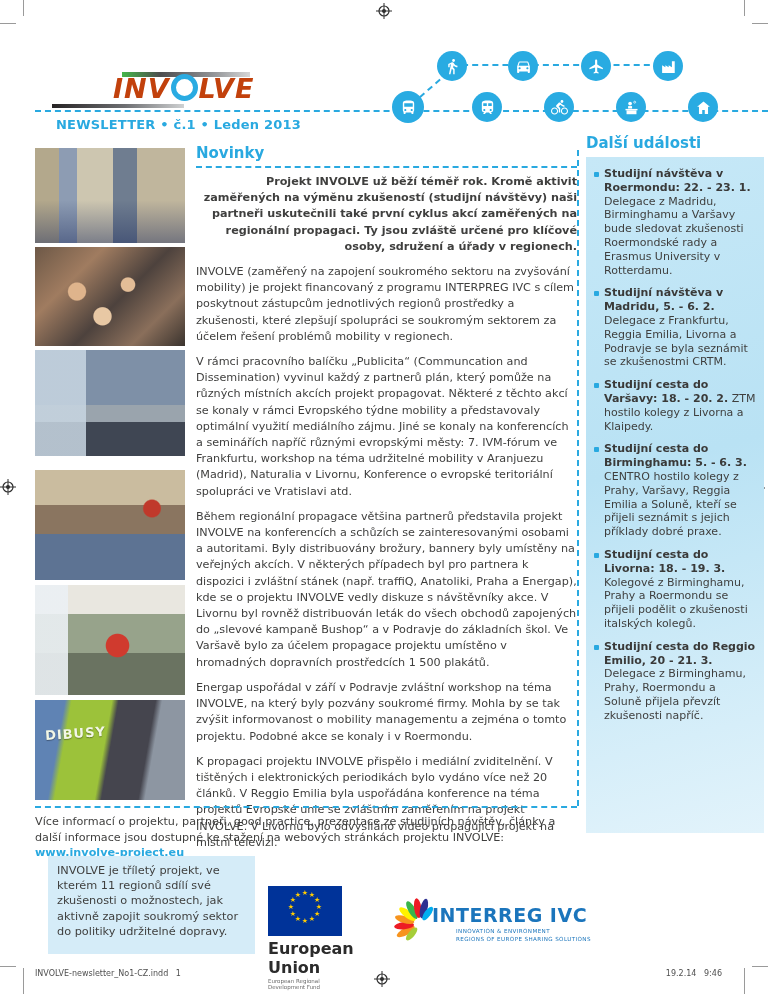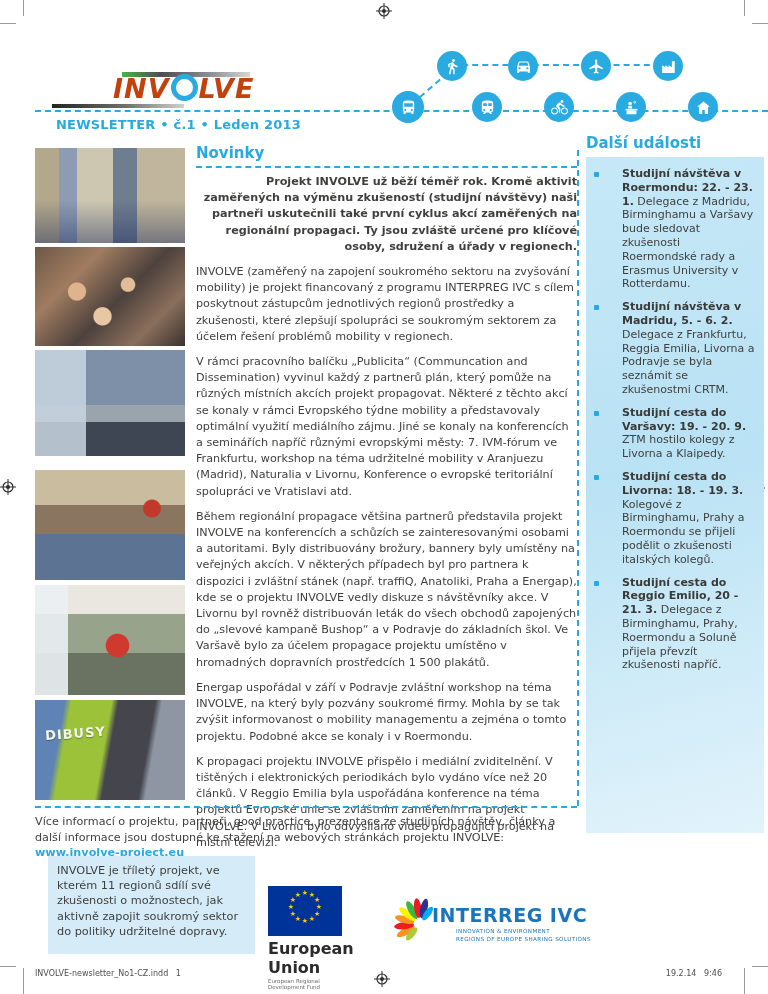--- a/index.html
+++ b/index.html
@@ -43,21 +43,21 @@
   .main-col p{margin:0 0 9px 0;font-size:11.2px;line-height:16.2px;text-align:left;}
   .main-col p.intro{font-weight:bold;text-align:right;}
   .bottom-dash{position:absolute;left:35px;top:806px;width:542px;border-top:2px dashed #29a9e0;}
   .more-info{position:absolute;left:35px;top:814px;width:548px;font-size:11.2px;line-height:15.6px;}
   .weblink{color:#29a9e0;font-weight:bold;text-decoration:none;}
   
   .sidebar-heading{position:absolute;left:586px;top:134px;font-size:15px;font-weight:bold;color:#29a9e0;}
   .sidebar-box{position:absolute;left:586px;top:157px;width:178px;height:676px;
     background:linear-gradient(165deg,#c6e8f7 0%,#b9e2f4 45%,#e2f3fb 100%);
     padding:10px 8px;box-sizing:border-box;overflow:hidden;}
-  .sb-item{display:flex;margin-bottom:9px;gap:18px;}
+  .sb-item{display:flex;margin-bottom:9px;}
   .sb-bullet{flex:0 0 5px;width:5px;height:5px;background:#29a9e0;border-radius:1px;margin:5px 5px 0 0;}
   .sb-text{font-size:11px;line-height:13.8px;}
   .sb-text b{color:#3a3a39;}
   
   .about-box{position:absolute;left:48px;top:856px;width:207px;height:98px;background:#d5ecf8;
     padding:7px 9px;box-sizing:border-box;font-size:11.3px;line-height:15.2px;color:#3f3f3e;}
   .eu-logo{position:absolute;left:268px;top:886px;width:90px;text-align:left;}
   .eu-flag{width:74px;height:50px;background:#003399;position:relative;}
   .eu-name{font-size:16px;font-weight:bold;color:#2b2b2b;margin-top:3px;}
   .eu-sub{font-size:5.5px;color:#6b6b6b;margin-top:1px;}
@@ -222,21 +222,25 @@
     <div class="sb-item">
       <span class="sb-bullet"></span>
       <span class="sb-text"><b>Studijní návštěva v Roermondu: 22. - 23. 1.</b> <span>Delegace z Madridu, Birminghamu a Varšavy bude sledovat zkušenosti Roermondské rady a Erasmus University v Rotterdamu.</span></span>
     </div>
     <div class="sb-item">
       <span class="sb-bullet"></span>
       <span class="sb-text"><b>Studijní návštěva v Madridu, 5. - 6. 2.</b> <span>Delegace z Frankfurtu, Reggia Emilia, Livorna a Podravje se byla seznámit se zkušenostmi CRTM.</span></span>
     </div>
     <div class="sb-item">
       <span class="sb-bullet"></span>
-      <span class="sb-text"><b>Studijní cesta do Varšavy: 19. - 20. 9.</b> <span>ZTM hostilo kolegy z Livorna a Klaipedy.</span></span>
+      <span class="sb-text"><b>Studijní cesta do Varšavy: 18. - 20. 2.</b> <span>ZTM hostilo kolegy z Livorna a Klaipedy.</span></span>
+    </div>
+    <div class="sb-item">
+      <span class="sb-bullet"></span>
+      <span class="sb-text"><b>Studijní cesta do Birminghamu: 5. - 6. 3.</b> <span>CENTRO hostilo kolegy z Prahy, Varšavy, Reggia Emilia a Soluně, kteří se přijeli seznámit s jejich příklady dobré praxe.</span></span>
     </div>
     <div class="sb-item">
       <span class="sb-bullet"></span>
       <span class="sb-text"><b>Studijní cesta do Livorna: 18. - 19. 3.</b> <span>Kolegové z Birminghamu, Prahy a Roermondu se přijeli podělit o zkušenosti italských kolegů.</span></span>
     </div>
     <div class="sb-item">
       <span class="sb-bullet"></span>
       <span class="sb-text"><b>Studijní cesta do Reggio Emilio, 20 - 21. 3.</b> <span>Delegace z Birminghamu, Prahy, Roermondu a Soluně přijela převzít zkušenosti napříč.</span></span>
     </div>
   </div>

